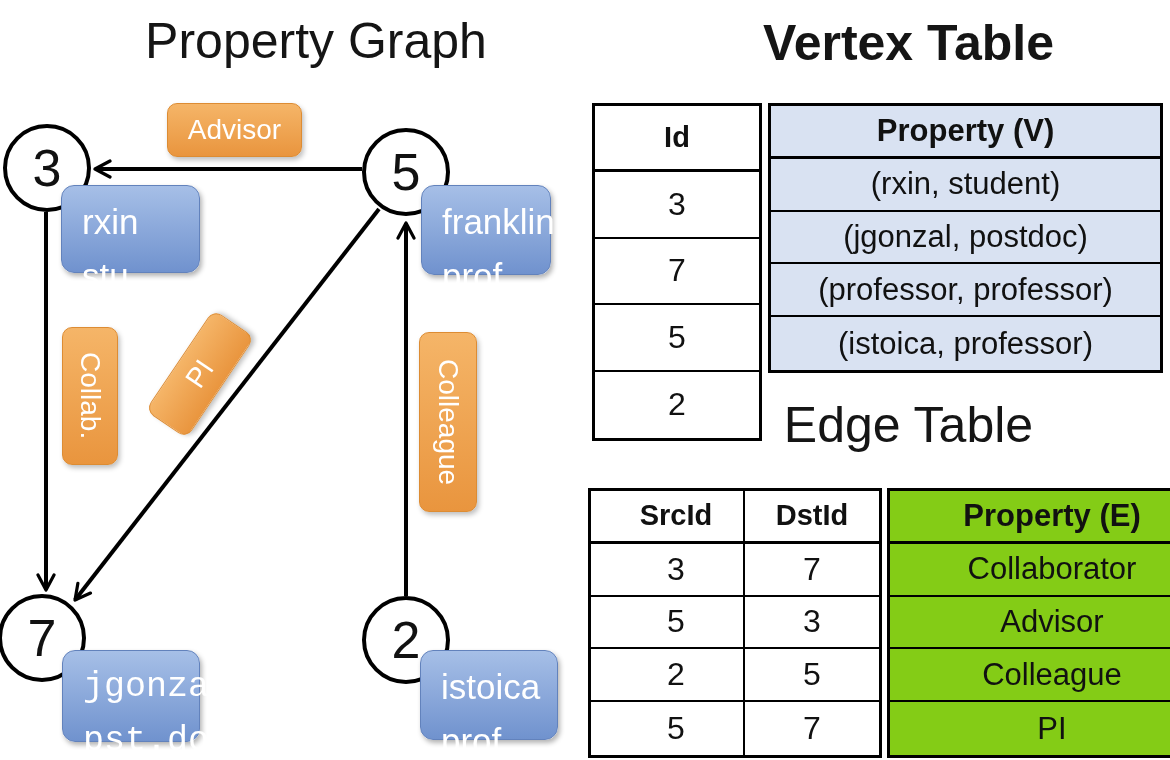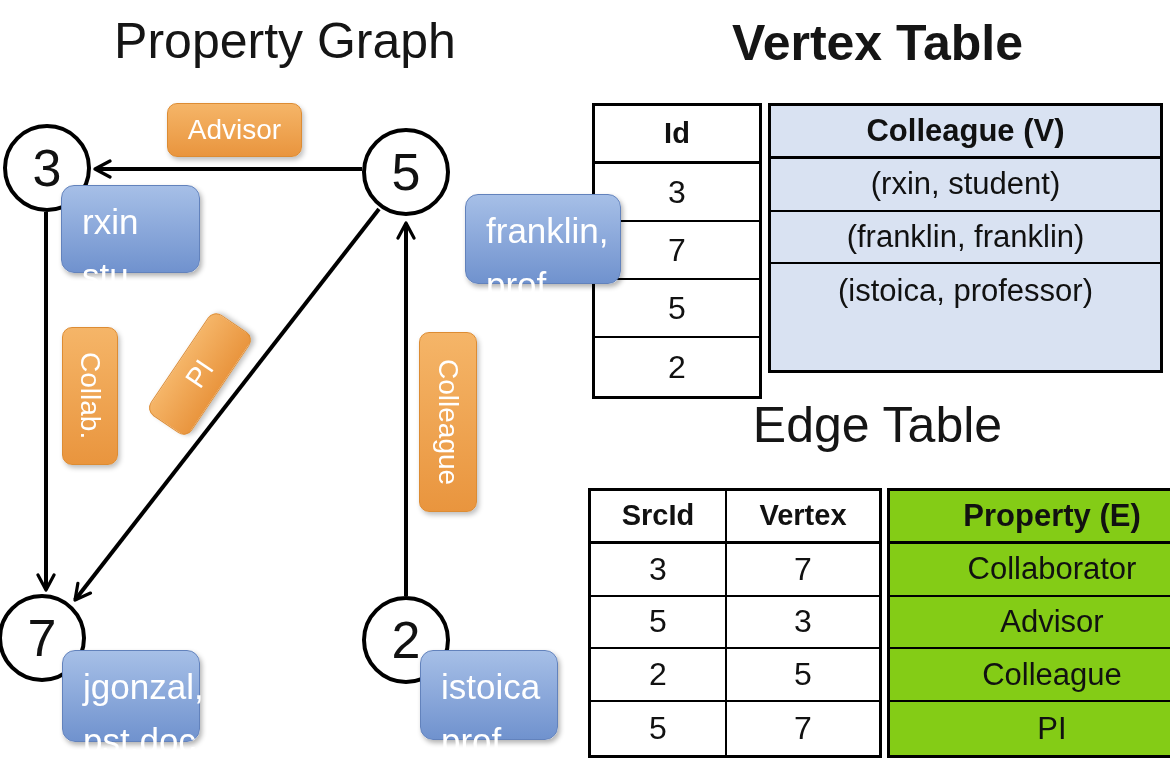--- a/index.html
+++ b/index.html
@@ -1,21 +1,21 @@
 <!DOCTYPE html>
 <html><head>
 <meta charset="utf-8">
 <style>
   html,body{margin:0;padding:0;background:#fff;}
   body{width:1170px;height:760px;overflow:hidden;font-family:"Liberation Sans",sans-serif;}
   .canvas{position:relative;width:1170px;height:760px;background:#fff;}
 
   .big-title{
     position:absolute;text-align:center;font-size:50px;font-weight:300;
-    color:#151515;letter-spacing:0px;white-space:nowrap;
+    color:#151515;letter-spacing:0px;white-space:nowrap;padding-left:31px;
   }
   #title-graph{left:0;top:12px;width:570px;}
   #title-vertex{left:585px;top:14px;width:585px;font-weight:bold;}
   #title-edge{left:585px;top:396px;width:585px;}
 
   
   .node{
     position:absolute;width:88px;height:88px;border-radius:50%;
     border:4px solid #000;background:#fff;box-sizing:border-box;
     display:flex;align-items:center;justify-content:center;
@@ -45,44 +45,44 @@
   
   .vertex-label{
     position:absolute;border-radius:13px;
     background:linear-gradient(#a6bfe7,#7092ce);
     border:1px solid #6282bc;
     box-shadow:2px 3px 5px rgba(0,0,0,0.3);
     color:#fff;font-size:35px;line-height:1.55;
     padding:9px 10px 0 20px;box-sizing:border-box;z-index:4;
   }
   #vlabel-3{left:61px;top:185px;width:139px;height:88px;}
-  #vlabel-5{left:421px;top:194px;width:156px;height:90px;margin-left:44px;}
-  #vlabel-7{left:62px;top:650px;width:138px;height:92px;}
+  #vlabel-5{left:421px;top:185px;width:130px;height:90px;}
+  #vlabel-7{left:62px;top:650px;width:138px;height:92px;font-family:Liberation Mono, monospace;}
   #vlabel-2{left:420px;top:650px;width:138px;height:90px;}
 
   
   #graph-edges{position:absolute;left:0;top:0;z-index:1;}
 
   
   .tbl-group{
     position:absolute;border:3px solid #000;box-sizing:border-box;
     display:grid;grid-template-rows:repeat(5,1fr);background:#fff;
   }
   .tbl-cellrow{display:grid;box-sizing:border-box;border-bottom:2px solid #000;}
   .tbl-cellrow:first-child{border-bottom:3px solid #000;}
   .tbl-cellrow:last-child{border-bottom:none;}
   .cell{
     display:flex;align-items:center;justify-content:center;
     font-size:32px;color:#111;box-sizing:border-box;white-space:nowrap;
   }
   .cell.hdr{font-weight:bold;font-size:29px;}
-  .two-col{grid-template-columns:136px 1fr;}
+  .two-col{grid-template-columns:136px 1fr;padding-left:18px;}
   .two-col .cell:first-child{border-right:2px solid #000;}
 
-  #vt-id{left:592px;top:103px;width:170px;height:296px;}
+  #vt-id{left:592px;top:103px;width:170px;height:338px;}
   #vt-prop{left:768px;top:103px;width:395px;height:270px;background:#d9e2f2;}
   #et-ids{left:588px;top:488px;width:294px;height:270px;}
   #et-prop{left:887px;top:488px;width:330px;height:270px;background:#84cc16;}
   #vt-prop .cell,#et-prop .cell{font-size:31px;}
 </style>
 </head>
 <body>
 
 <div class="canvas">
 
@@ -158,37 +158,40 @@
     <div class="tbl-cellrow">
         <div class="cell">5</div>
       </div>
     <div class="tbl-cellrow">
         <div class="cell">2</div>
       </div>
   </div>
 
   <div class="tbl-group" id="vt-prop">
     <div class="tbl-cellrow">
-        <div class="cell hdr">Colleague (V)</div>
+        <div class="cell hdr">Property (V)</div>
       </div>
     <div class="tbl-cellrow">
         <div class="cell">(rxin, student)</div>
       </div>
     <div class="tbl-cellrow">
-        <div class="cell">(franklin, franklin)</div>
+        <div class="cell">(jgonzal, postdoc)</div>
+      </div>
+    <div class="tbl-cellrow">
+        <div class="cell">(professor, professor)</div>
       </div>
     <div class="tbl-cellrow">
         <div class="cell">(istoica, professor)</div>
       </div>
   </div>
 
   <div class="tbl-group" id="et-ids">
     <div class="tbl-cellrow two-col">
       <div class="cell hdr">SrcId</div>
-      <div class="cell hdr">Vertex</div>
+      <div class="cell hdr">DstId</div>
     </div>
     <div class="tbl-cellrow two-col">
       <div class="cell">3</div>
       <div class="cell">7</div>
     </div>
     <div class="tbl-cellrow two-col">
       <div class="cell">5</div>
       <div class="cell">3</div>
     </div>
     <div class="tbl-cellrow two-col">

